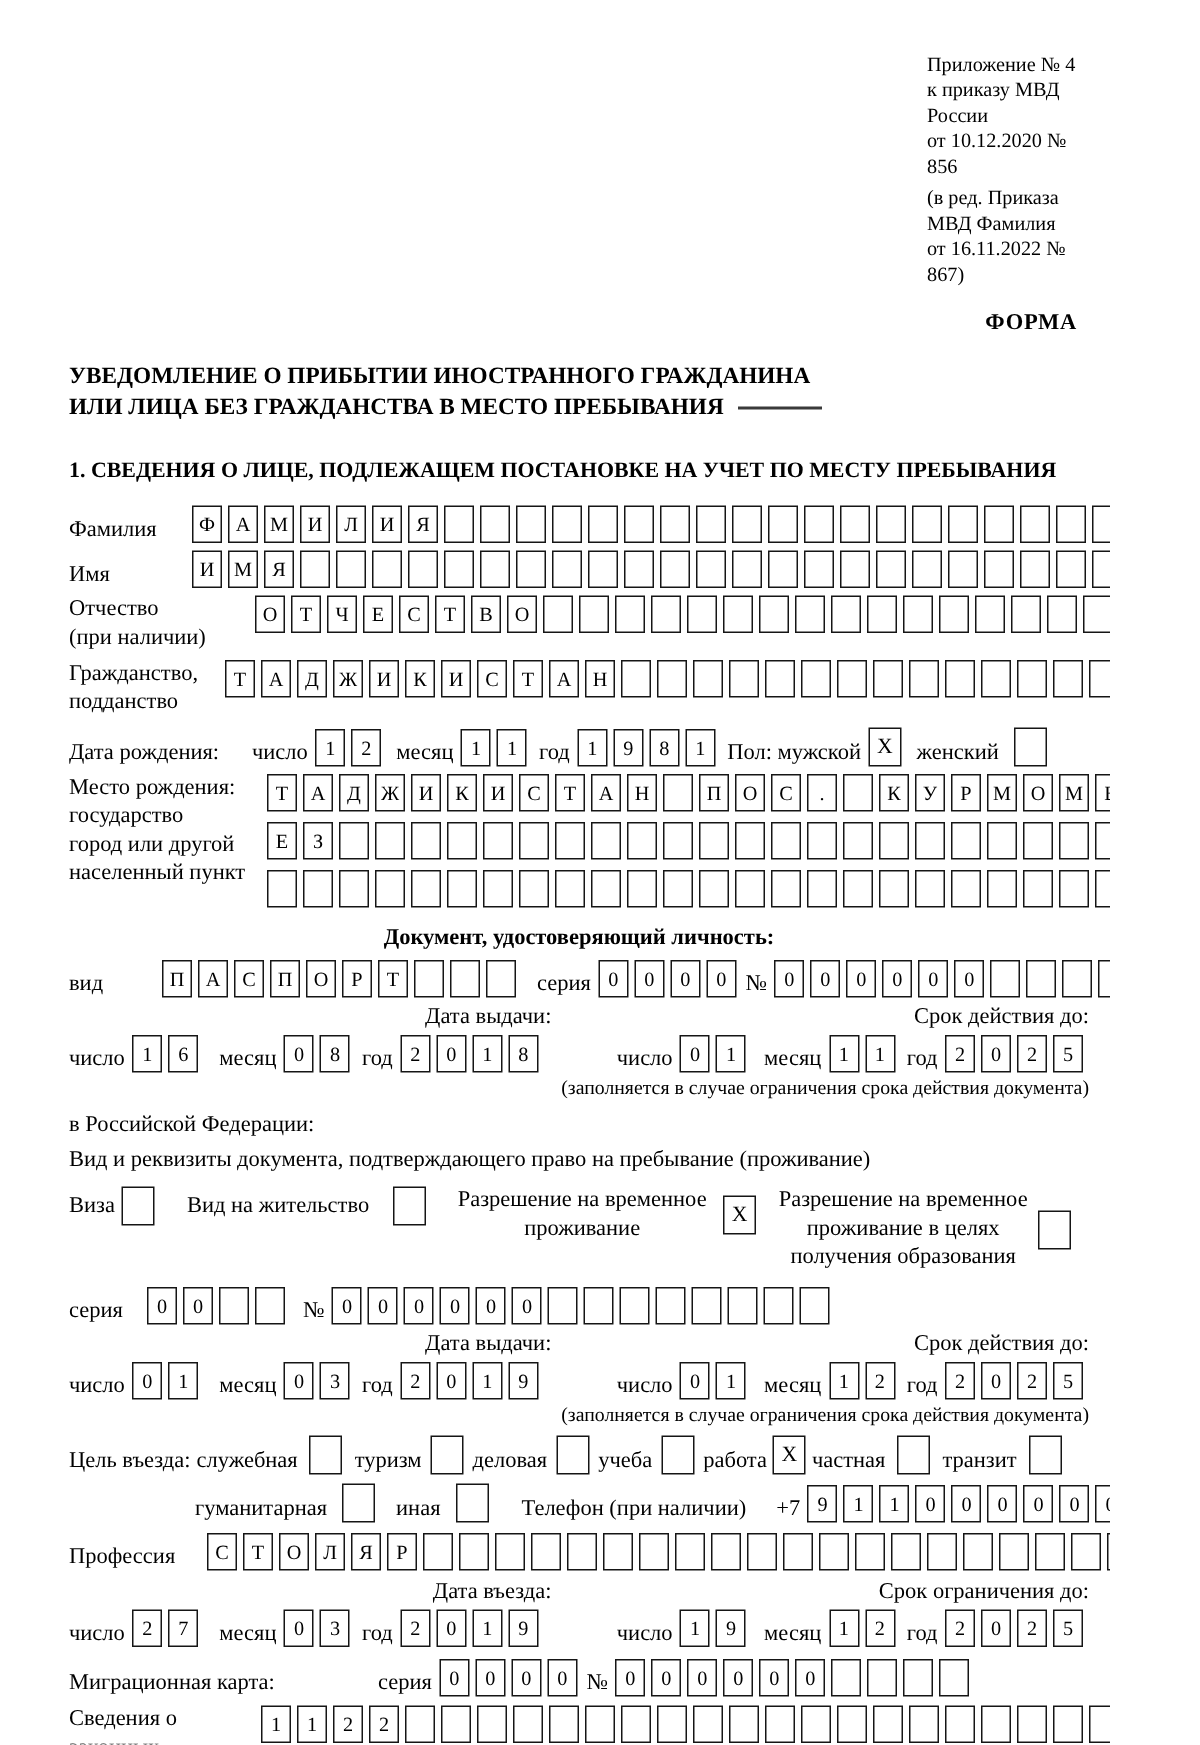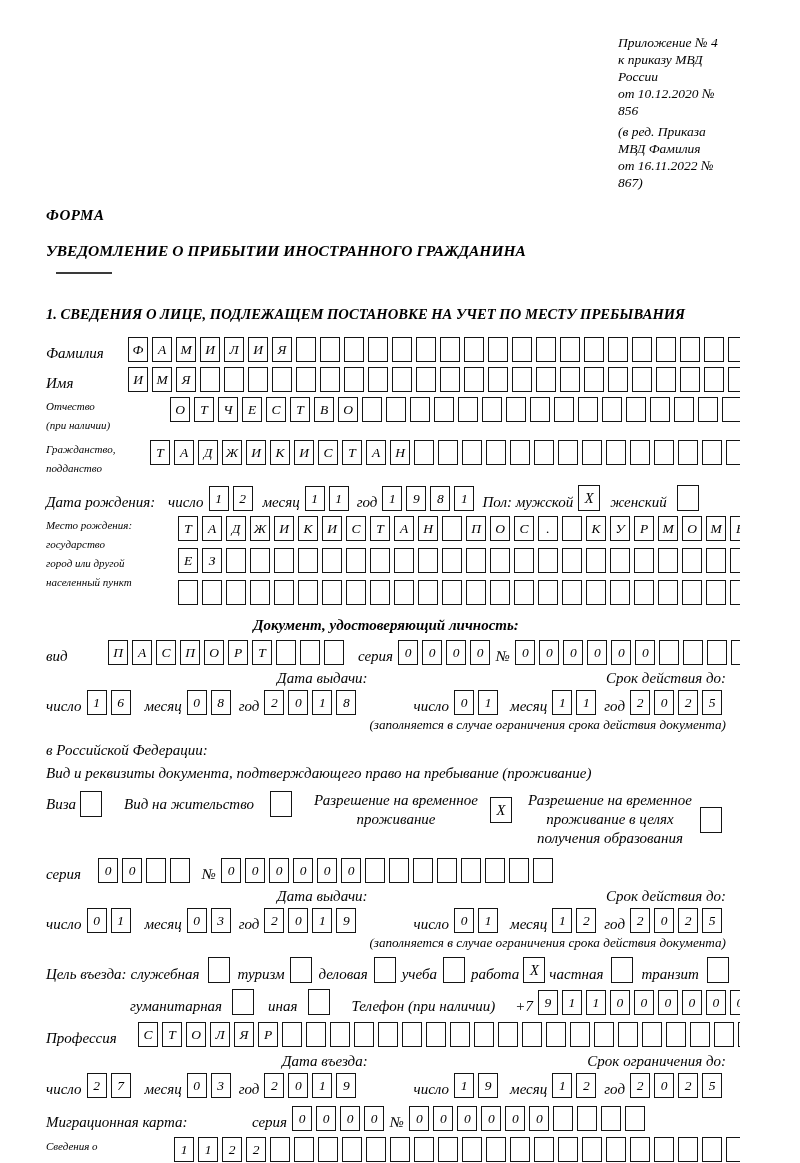--- a/index.html
+++ b/index.html
@@ -1,33 +1,33 @@
 <!DOCTYPE html>
 <html><head>
 <meta charset="utf-8">
 <style>
   * { box-sizing: border-box; }
   html,body { margin:0; padding:0; background:#ffffff; }
   body { width:800px; height:1163px; color:#000; font-family:"Liberation Serif", serif; }
-  .page { width:740px; height:1163px; padding:34px 14px 10px 46px; overflow:hidden;font-style:italic; }
+  .page { width:740px; height:1163px; padding:34px 14px 10px 46px; overflow:hidden; }
 
   
   .appendix { margin-left:572px; font-size:13.5px; line-height:17px; }
   .appendix .amend { margin-top:4px; }
-  .forma { padding-right:8px; font-weight:bold; font-size:15px; margin-top:16px; letter-spacing:.5px; }
+  .forma { text-align:right; padding-right:8px; font-weight:bold; font-size:15px; margin-top:16px; letter-spacing:.5px; }
 
   .title { text-align:left; font-weight:bold; font-size:15.5px; line-height:21px; margin-top:16px; }
   .blank-line { display:inline-block; width:56px; border-bottom:2px solid #3a3a3a; margin-left:10px; transform:translateY(-3px); }
 
   .sec-heading { font-weight:bold; font-size:14.6px; margin-top:24px; margin-bottom:14px; white-space:nowrap; }
 
   .frow { display:flex; align-items:flex-end; margin-bottom:5px; }
   .frow-top { display:flex; align-items:flex-start; margin-bottom:5px; }
   .lbl { font-size:15px; flex-shrink:0; }
-  .lbl2 { font-size:11px; line-height:19px; flex-shrink:0; }
+  .lbl2 { font-size:15px; line-height:19px; flex-shrink:0; }
 
   .cells { display:flex; flex-wrap:nowrap; }
   .cell { width:20px; height:25px; border:1.5px solid #151515; margin-right:4px;
           display:inline-flex; align-items:center; justify-content:center;
           font-size:13.5px; flex-shrink:0; background:#fff; }
   .checkbox { width:22px; height:26px; border:1.6px solid #151515; display:inline-flex;
               align-items:center; justify-content:center; font-size:14.5px; flex-shrink:0; background:#fff; }
   .dlbl { font-size:15px; margin-right:5px; }
   .center-bold { text-align:center; font-weight:bold; font-size:15px; margin:6px 0 6px; }
 
@@ -53,21 +53,21 @@
     <div>Приложение № 4</div>
     <div>к приказу МВД России</div>
     <div>от 10.12.2020 № 856</div>
     <div class="amend">(в ред. Приказа МВД Фамилия</div>
     <div>от 16.11.2022 № 867)</div>
   </div>
   <div class="forma">ФОРМА</div>
 
   <div class="title">
     <div>УВЕДОМЛЕНИЕ О ПРИБЫТИИ ИНОСТРАННОГО ГРАЖДАНИНА</div>
-    <div><span class="blank-line"></span></div>
+    <div><span>ИЛИ ЛИЦА БЕЗ ГРАЖДАНСТВА В МЕСТО ПРЕБЫВАНИЯ</span><span class="blank-line"></span></div>
   </div>
 
   <div class="sec-heading">1. СВЕДЕНИЯ О ЛИЦЕ, ПОДЛЕЖАЩЕМ ПОСТАНОВКЕ НА УЧЕТ ПО МЕСТУ ПРЕБЫВАНИЯ</div>
 
   <div class="frow">
     <span class="lbl" style="width:82px">Фамилия</span>
     <span class="cells">
         <span class="cell">Ф</span>
         <span class="cell">А</span>
         <span class="cell">М</span>

